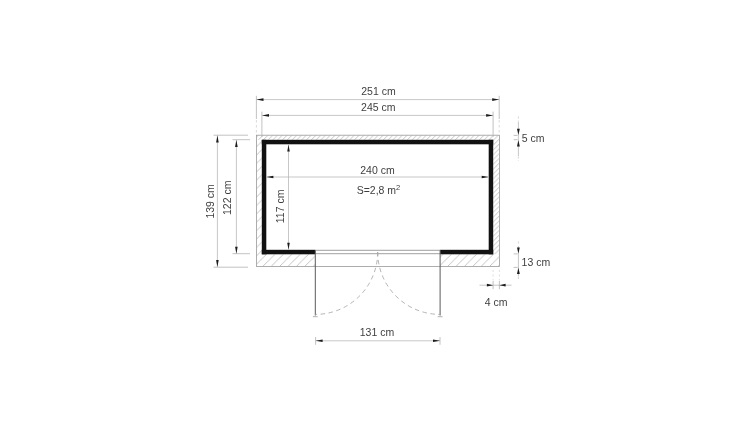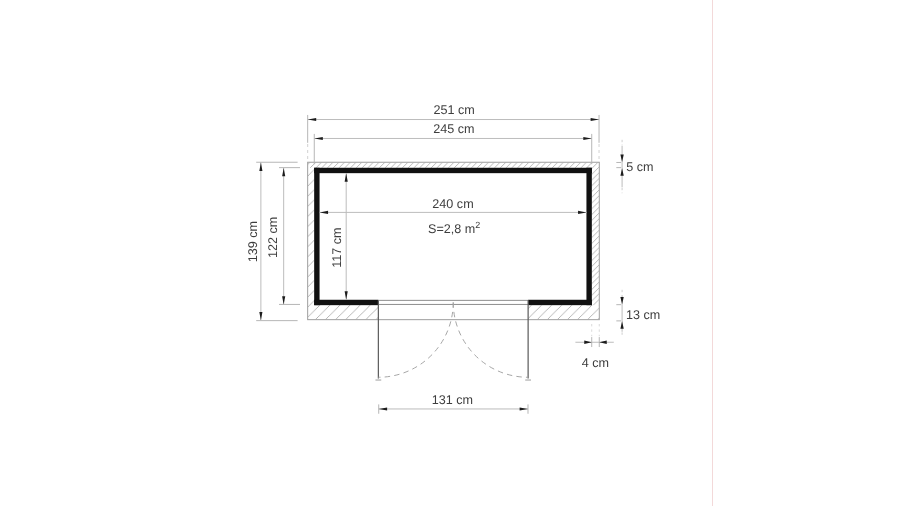--- a/index.html
+++ b/index.html
@@ -1,16 +1,16 @@
 <!DOCTYPE html>
 <html><head>
 <meta charset="utf-8">
 <style>
   html,body{margin:0;padding:0;background:#ffffff;}
-  .wrap{width:594px;height:422px;position:relative;background:#b91c1c;overflow:hidden;}
+  .wrap{width:668px;height:422px;position:relative;background:#15803d;overflow:hidden;}
   text{font-family:"Liberation Sans",sans-serif;fill:#3e3e3e;}
 </style>
 </head>
 <body>
 <div class="wrap">
 <svg width="750" height="422" viewBox="0 0 750 422" xmlns="http://www.w3.org/2000/svg">
   <defs>
     <pattern id="hatchDense" width="4.8" height="4.8" patternUnits="userSpaceOnUse">
       <line x1="0" y1="4.8" x2="4.8" y2="0" stroke="#a9a9a9" stroke-width="0.7"></line>
     </pattern>

